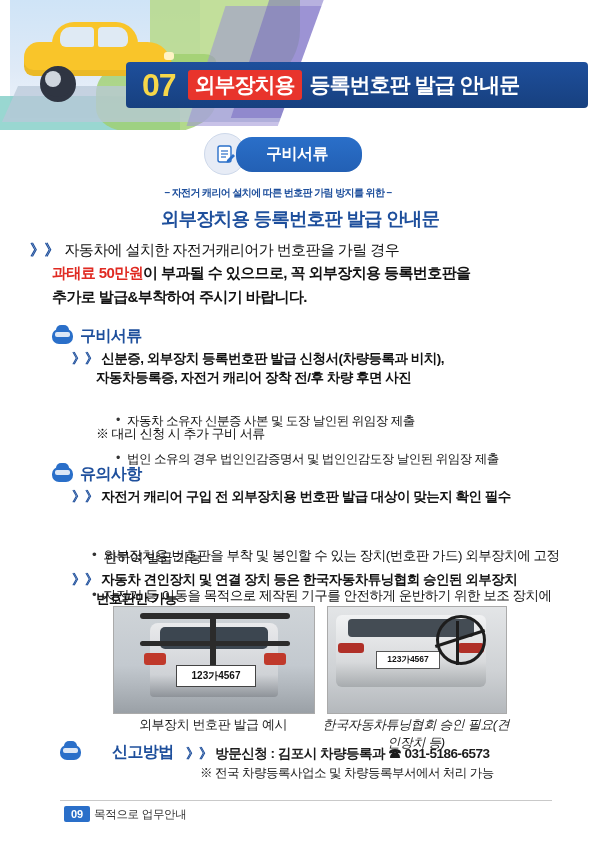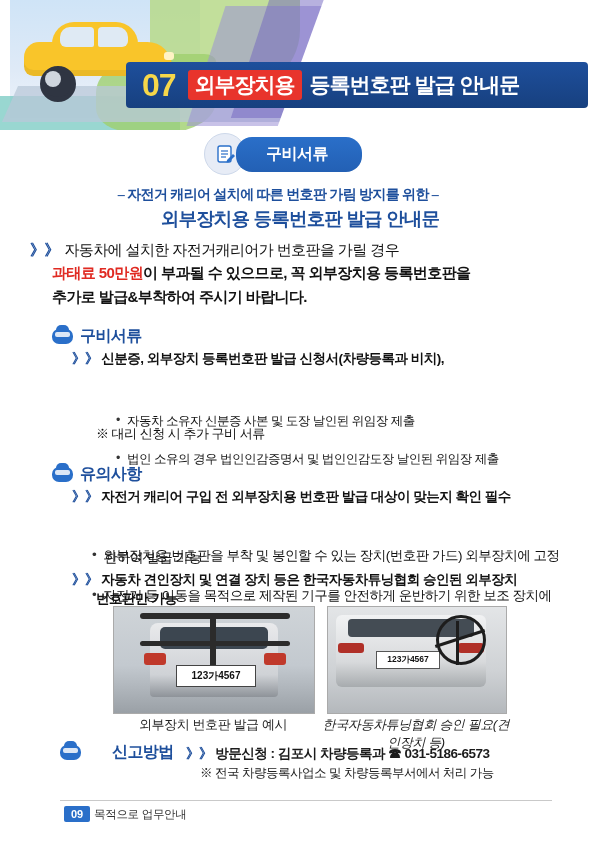--- a/index.html
+++ b/index.html
@@ -41,21 +41,21 @@
   .titlebar .redbox{margin-left:12px;background:#e8342c;color:#fff;font-size:21px;font-weight:bold;padding:1px 7px;border-radius:3px;letter-spacing:-1px;}
   .titlebar .ttxt{color:#ffffff;font-size:21px;font-weight:bold;margin-left:8px;letter-spacing:-1px;}
 
   
   .pillrow{position:absolute;left:204px;top:133px;display:flex;align-items:center;}
   .pillrow .circ{width:40px;height:40px;border-radius:50%;background:#e7ecf6;display:flex;align-items:center;justify-content:center;border:1px solid #cdd8ea;}
   .pillrow .circ svg{display:block;}
   .pill{margin-left:-10px;background:linear-gradient(180deg,#2a6fc9 0%,#2360b4 100%);color:#fff;font-size:16px;font-weight:bold;padding:7px 34px 7px 30px;border-radius:16px;letter-spacing:-.5px;}
 
   
-  .sub1{position:absolute;left:0;top:186px;width:556px;text-align:center;color:#1e4f9c;font-size:14px;font-weight:bold;letter-spacing:-.6px;font-family:Liberation Serif, serif;}
+  .sub1{position:absolute;left:0;top:186px;width:556px;text-align:center;color:#1e4f9c;font-size:10px;font-weight:bold;letter-spacing:-.6px;}
   .sub2{position:absolute;left:0;top:206px;width:600px;text-align:center;color:#1e4f9c;font-size:18.5px;font-weight:bold;letter-spacing:-.8px;}
 
   
   .intro{position:absolute;left:30px;top:238px;width:545px;font-size:15px;line-height:1.55;letter-spacing:-.6px;color:#111;}
   .intro .chev{color:#1e4f9c;font-weight:bold;margin-right:2px;}
   .intro .red{color:#e02a22;font-weight:bold;}
   .intro .b{font-weight:bold;}
 
   
   .secthead{position:absolute;display:flex;align-items:center;}
@@ -174,20 +174,23 @@
   </div>
 
   <div class="secthead" style="left:52px;top:326px;">
     <span class="badge"></span>
     <span class="txt">구비서류</span>
   </div>
 
   <div class="body-txt" style="left:72px;top:349px;width:500px;">
     <span class="chev">》》</span> <span class="bd">신분증, 외부장치 등록번호판 발급 신청서(차량등록과 비치),</span>
   </div>
+  <div class="body-txt" style="left:96px;top:368px;width:480px;">
+    <span class="bd">자동차등록증, 자전거 캐리어 장착 전/후 차량 후면 사진</span>
+  </div>
   <div class="body-txt" style="left:96px;top:392px;width:480px;font-size:13px;margin-top:32px;">※ 대리 신청 시 추가 구비 서류</div>
   <div class="body-txt bullet" style="left:116px;top:412px;width:460px;font-size:12.5px;">자동차 소유자 신분증 사본 및 도장 날인된 위임장 제출</div>
   <div class="body-txt bullet" style="left:116px;top:431px;width:470px;font-size:12.5px;">법인 소유의 경우 법인인감증명서 및 법인인감도장 날인된 위임장 제출</div>
 
   <div class="secthead" style="left:52px;top:464px;">
     <span class="badge"></span>
     <span class="txt">유의사항</span>
   </div>
 
   <div class="body-txt" style="left:72px;top:487px;width:510px;">

